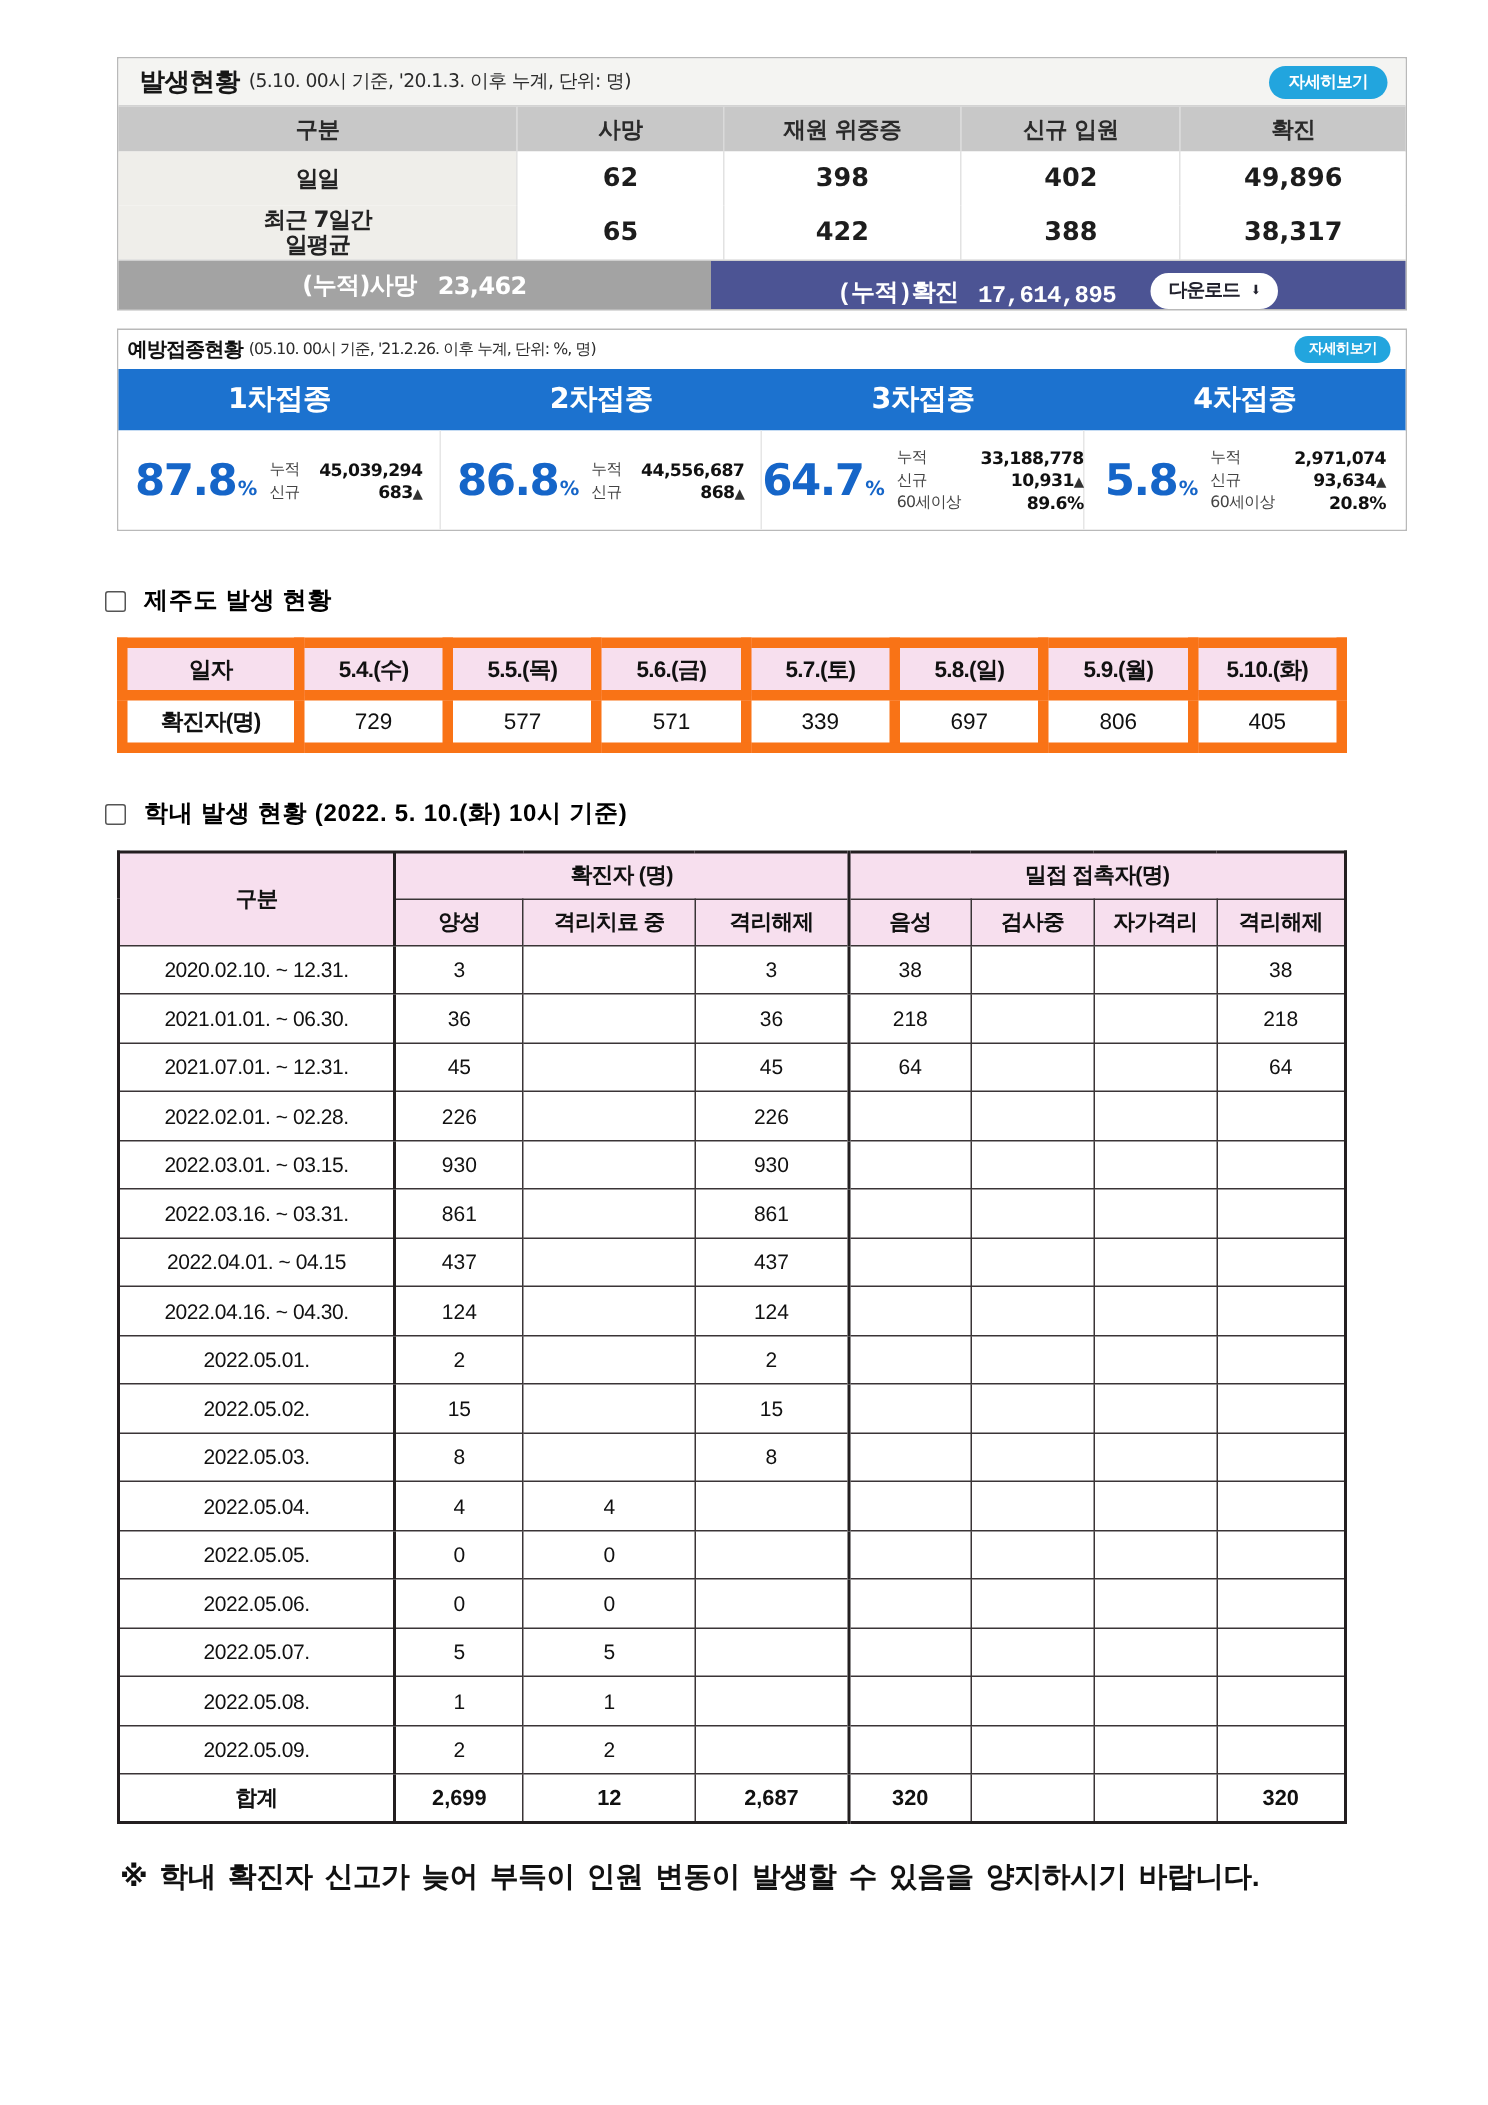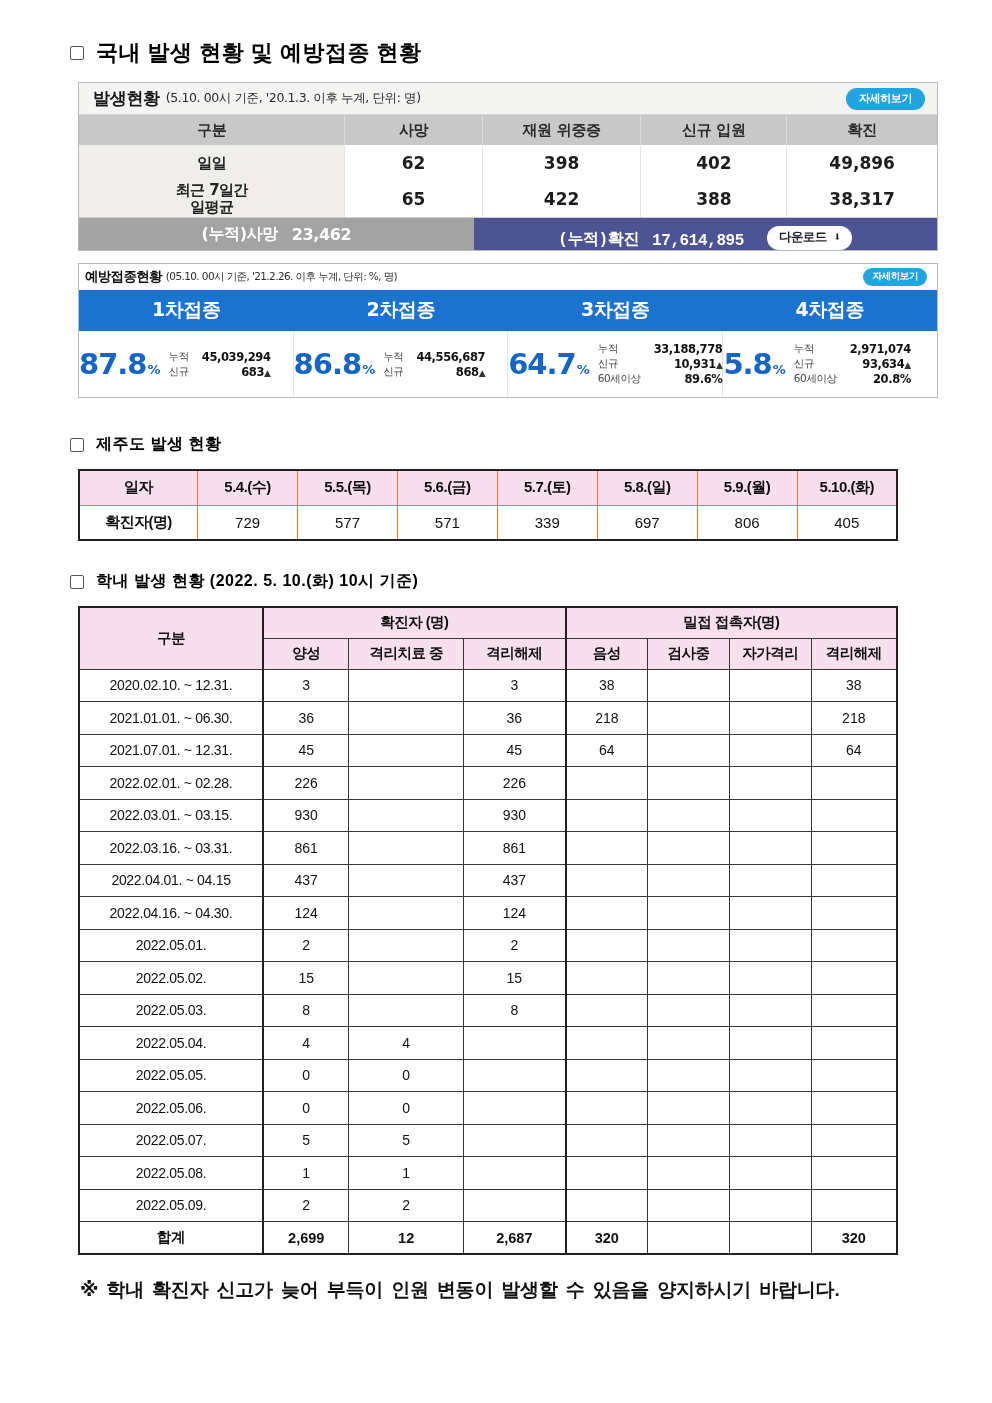--- a/index.html
+++ b/index.html
@@ -203,20 +203,21 @@
   }
   .vac-vals {
     display: flex;
     background: #fff;
     height: 66px;
   }
   .vac-cell {
     flex: 1;
     display: flex;
     align-items: center;
+    justify-content: center;
     gap: 9px;
     border-right: 1px solid #e6e6e6;
   }
   .vac-cell:last-child { border-right: none; }
   .vac-pct {
     font-size: 29px;
     font-weight: 700;
     color: #1565c8;
     letter-spacing: -1px;
     line-height: 1;
@@ -250,21 +251,21 @@
   .gap-a { height: 36px; }
   .gap-b { height: 30px; }
   table.jeju {
     width: 820px;
     border-collapse: collapse;
     table-layout: fixed;
     margin-left: 8px;
     border: 2px solid #231f20;
   }
   table.jeju th, table.jeju td {
-    border: 1px solid #f97316;
+    border: 7px solid #f97316;
     text-align: center;
     height: 35px;
   }
   table.jeju th {
     background: #f7dfee;
     font-size: 15px;
     font-weight: 700;
     letter-spacing: -0.5px;
     color: #111;
   }
@@ -318,24 +319,20 @@
     letter-spacing: -0.2px;
     word-spacing: 3px;
     color: #111;
   }
 </style>
 </head>
 <body>
 
 <div class="page">
 
-  <div class="section-head">
-    <span class="sq"></span>
-    <span>국내 발생 현황 및 예방접종 현황</span>
-  </div>
 
   <div class="stat-card">
     <div class="stat-title-row">
       <span class="stat-title-main">발생현황</span>
       <span class="stat-title-sub">(5.10. 00시 기준, '20.1.3. 이후 누계, 단위: 명)</span>
       <span class="pill-btn">자세히보기</span>
     </div>
     <table class="stat-tbl">
       <colgroup>
         <col style="width:31%">

